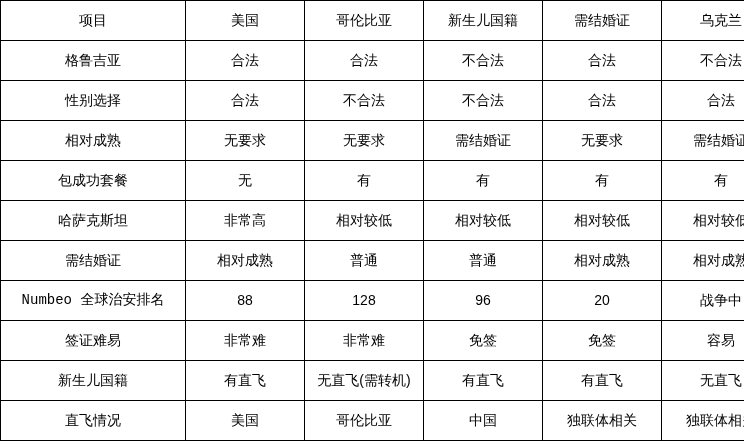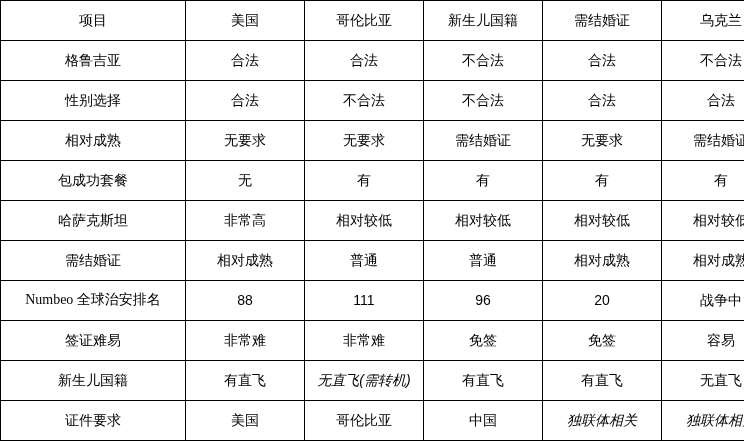--- a/index.html
+++ b/index.html
@@ -30,26 +30,25 @@
     white-space: nowrap;
     overflow: hidden;
   }
   #comparison-table td.col-label {
     width: 178px;
   }
   #comparison-table td.col-data {
     width: 112px;
   }
   .mono {
-    font-family: Liberation Serif, serif;
+    font-family: Liberation Mono, monospace;
     font-size: 12px;
   }
   .small {
     font-size: 12.5px;
-    font-style: italic;
   }
 </style>
 </head>
 <body>
 
 <table id="comparison-table">
   <tbody>
     <tr>
       <td class="col-label">项目</td>
       <td class="col-data">美国</td>
@@ -109,21 +108,21 @@
       <td class="col-data">相对成熟</td>
       <td class="col-data">普通</td>
       <td class="col-data">普通</td>
       <td class="col-data">相对成熟</td>
       <td class="col-data">相对成熟</td>
     </tr>
 
     <tr>
       <td class="col-label mono">Numbeo 全球治安排名</td>
       <td class="col-data">88</td>
-      <td class="col-data">111</td>
+      <td class="col-data">128</td>
       <td class="col-data">96</td>
       <td class="col-data">20</td>
       <td class="col-data">战争中</td>
     </tr>
 
     <tr>
       <td class="col-label">签证难易</td>
       <td class="col-data">非常难</td>
       <td class="col-data">非常难</td>
       <td class="col-data">免签</td>
@@ -134,21 +133,21 @@
     <tr>
       <td class="col-label">新生儿国籍</td>
       <td class="col-data">有直飞</td>
       <td class="col-data small">无直飞(需转机)</td>
       <td class="col-data">有直飞</td>
       <td class="col-data">有直飞</td>
       <td class="col-data">无直飞</td>
     </tr>
 
     <tr>
-      <td class="col-label">证件要求</td>
+      <td class="col-label">直飞情况</td>
       <td class="col-data">美国</td>
       <td class="col-data">哥伦比亚</td>
       <td class="col-data">中国</td>
       <td class="col-data small">独联体相关</td>
       <td class="col-data small">独联体相关</td>
     </tr>
   </tbody>
 </table>
 
 </body></html>

